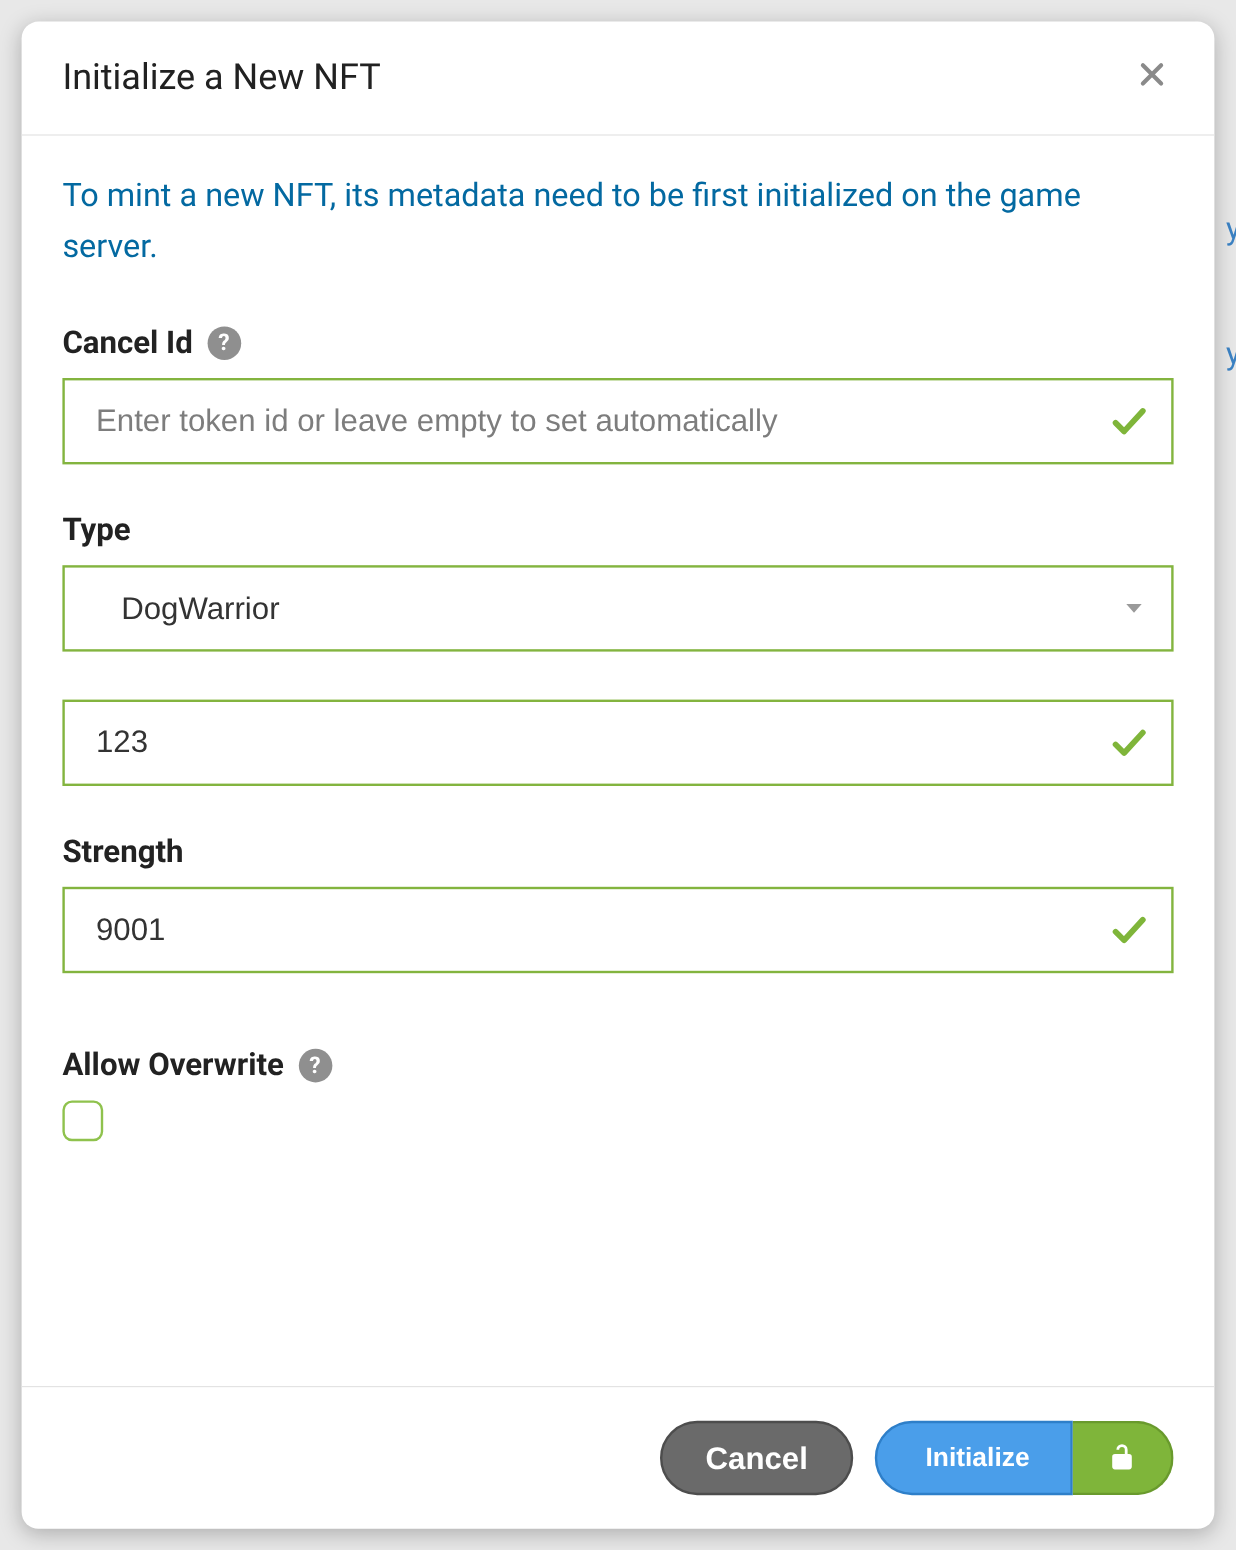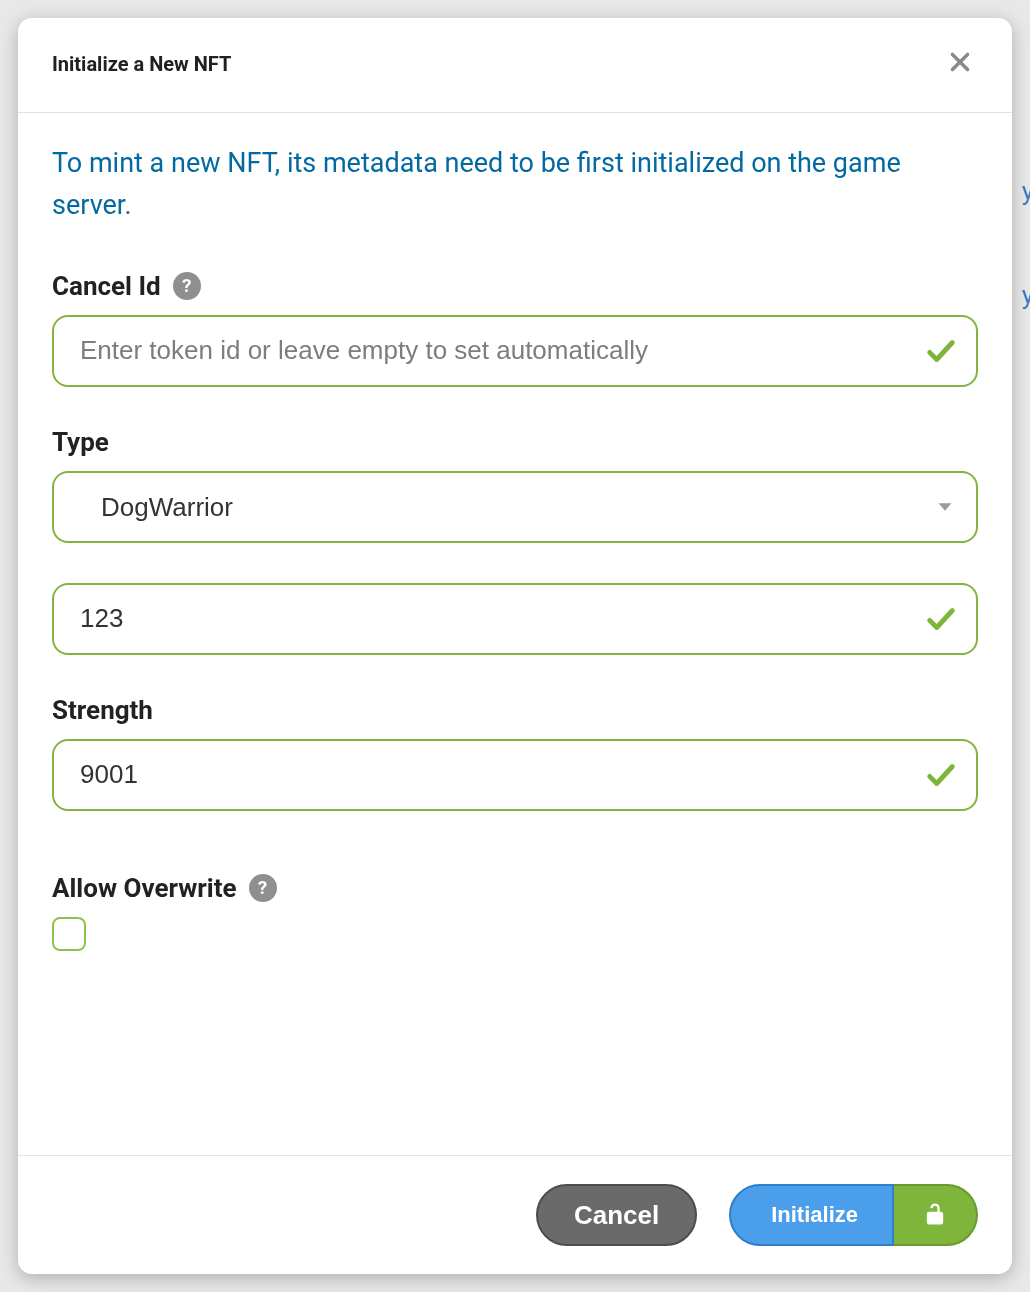--- a/index.html
+++ b/index.html
@@ -35,22 +35,22 @@
       overflow: hidden;
     }
     .modal-header {
       display: flex;
       align-items: center;
       justify-content: space-between;
       padding: 28px 34px 30px 34px;
       border-bottom: 1px solid #e3e3e3;
     }
     .modal-title {
-      font-size: 20px;
-      font-weight: 700;
+      font-size: 30px;
+      font-weight: 400;
       color: #212121;
     }
     .close-btn {
       width: 36px; height: 36px;
       display: flex; align-items: center; justify-content: center;
       cursor: pointer;
       color: #8a8a8a;
     }
     .close-btn svg { width: 26px; height: 26px; }
     .modal-body {
@@ -86,21 +86,21 @@
       font-weight: 700;
     }
     .input-wrap {
       position: relative;
       width: 100%;
     }
     .text-input, .select {
       width: 100%;
       height: 72px;
       border: 2px solid #83b43f;
-      border-radius: 16px;
+      border-radius: 0;
       padding: 0 62px 0 26px;
       font-size: 26px;
       color: #333;
       background: #fff;
       outline: none;
     }
     .text-input::placeholder { color: #7d7d7d; }
     .select {
       appearance: none;
       -webkit-appearance: none;
@@ -132,21 +132,21 @@
       border-radius: 8px;
       background: #fff;
       cursor: pointer;
       display: inline-block;
     }
     .modal-footer {
       border-top: 1px solid #e3e3e3;
       padding: 28px 34px;
       display: flex;
       justify-content: flex-end;
-      gap: 32px;
+      gap: 18px;
       align-items: center;
     }
     .btn {
       height: 62px;
       padding: 0 36px;
       border-radius: 31px;
       font-size: 26px;
       font-weight: 700;
       cursor: pointer;
       display: inline-flex;

